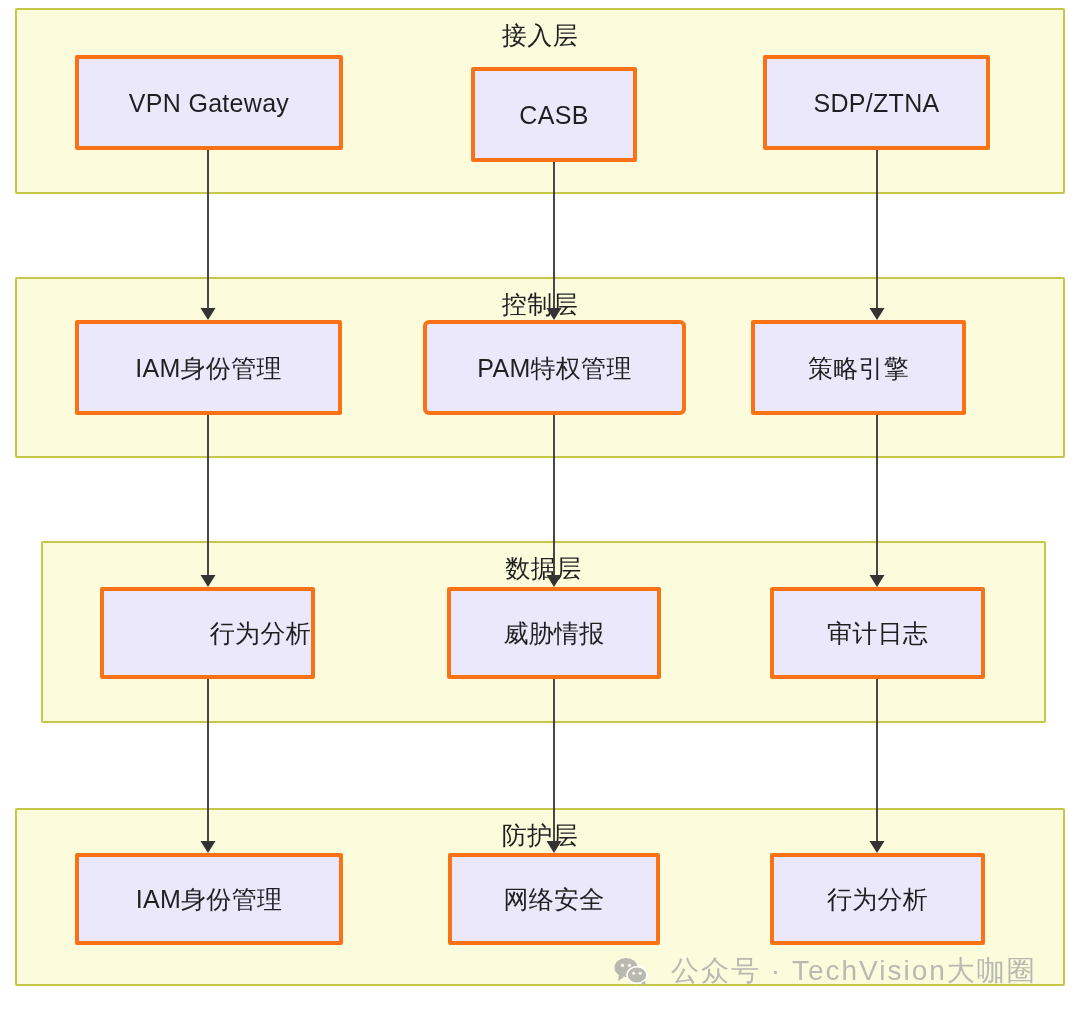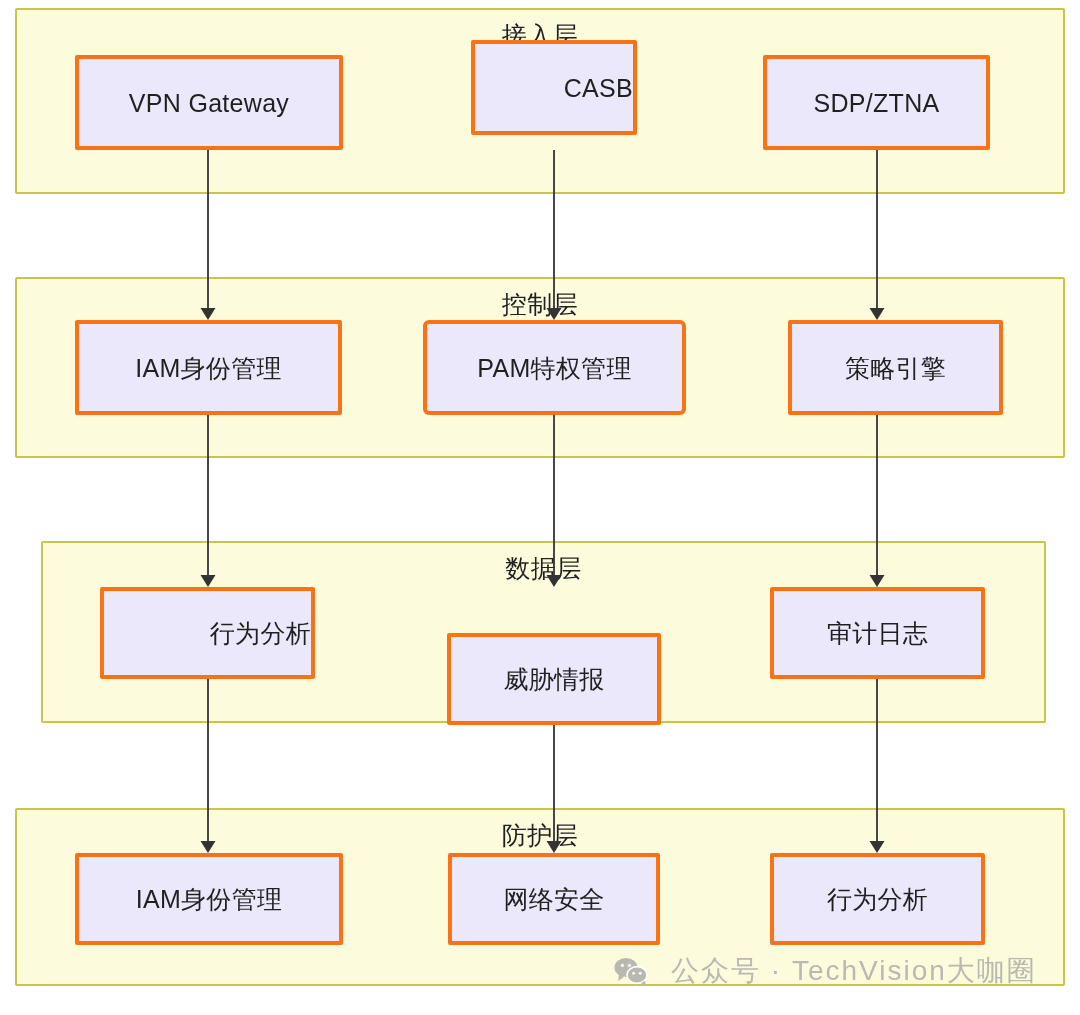--- a/index.html
+++ b/index.html
@@ -126,45 +126,45 @@
         <polygon points="869.5,841 884.5,841 877,853" fill="#333333"></polygon>
       </g>
     </svg>
   <div id="layers-host">
       <div class="layer" style="left: 15px; top: 8px; width: 1050px; height: 186px;">
         <div class="layer-title">接入层</div>
       </div>
       <div class="node" style="left: 75px; top: 55px; width: 268px; height: 95px;">
         <span class="node-label">VPN Gateway</span>
       </div>
-      <div class="node" style="left: 471px; top: 40px; width: 166px; height: 95px; justify-content: flex-end;">
+      <div class="node" style="left: 471px; top: 67px; width: 166px; height: 95px;">
         <span class="node-label">CASB</span>
       </div>
       <div class="node" style="left: 763px; top: 55px; width: 227px; height: 95px;">
         <span class="node-label">SDP/ZTNA</span>
       </div>
       <div class="layer" style="left: 15px; top: 277px; width: 1050px; height: 181px;">
         <div class="layer-title">控制层</div>
       </div>
       <div class="node" style="left: 75px; top: 320px; width: 267px; height: 95px;">
         <span class="node-label">IAM身份管理</span>
       </div>
       <div class="node" style="left: 423px; top: 320px; width: 263px; height: 95px; border-radius: 6px;">
         <span class="node-label">PAM特权管理</span>
       </div>
-      <div class="node" style="left: 788px; top: 320px; width: 215px; height: 95px;">
+      <div class="node" style="left: 751px; top: 320px; width: 215px; height: 95px;">
         <span class="node-label">策略引擎</span>
       </div>
       <div class="layer" style="left: 41px; top: 541px; width: 1005px; height: 182px;">
         <div class="layer-title">数据层</div>
       </div>
       <div class="node" style="left: 100px; top: 587px; width: 215px; height: 92px; justify-content: flex-end;">
         <span class="node-label">行为分析</span>
       </div>
-      <div class="node" style="left: 447px; top: 587px; width: 214px; height: 92px; margin-top: 46px;">
+      <div class="node" style="left: 447px; top: 587px; width: 214px; height: 92px;">
         <span class="node-label">威胁情报</span>
       </div>
       <div class="node" style="left: 770px; top: 587px; width: 215px; height: 92px; text-align: right;">
         <span class="node-label">审计日志</span>
       </div>
       <div class="layer" style="left: 15px; top: 808px; width: 1050px; height: 178px;">
         <div class="layer-title">防护层</div>
       </div>
       <div class="node" style="left: 75px; top: 853px; width: 268px; height: 92px;">
         <span class="node-label">IAM身份管理</span>

